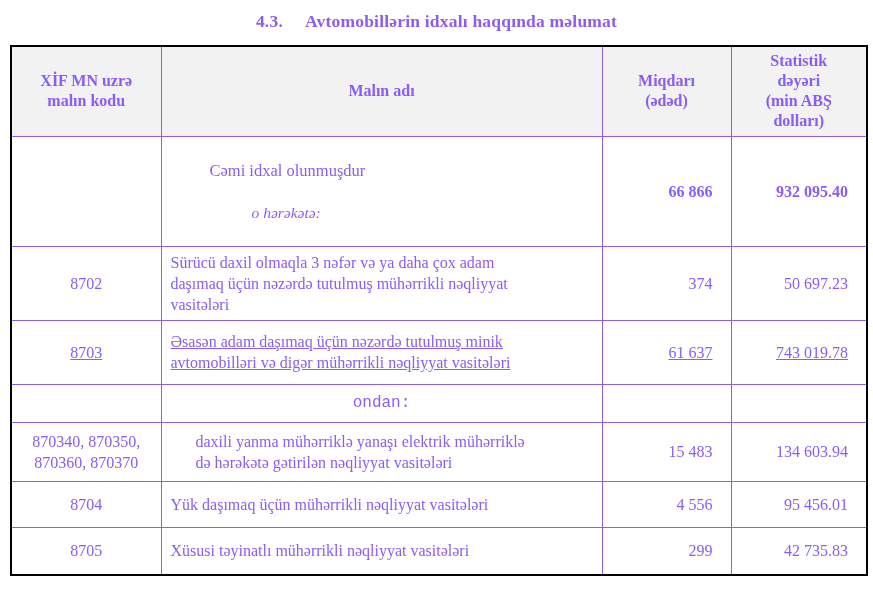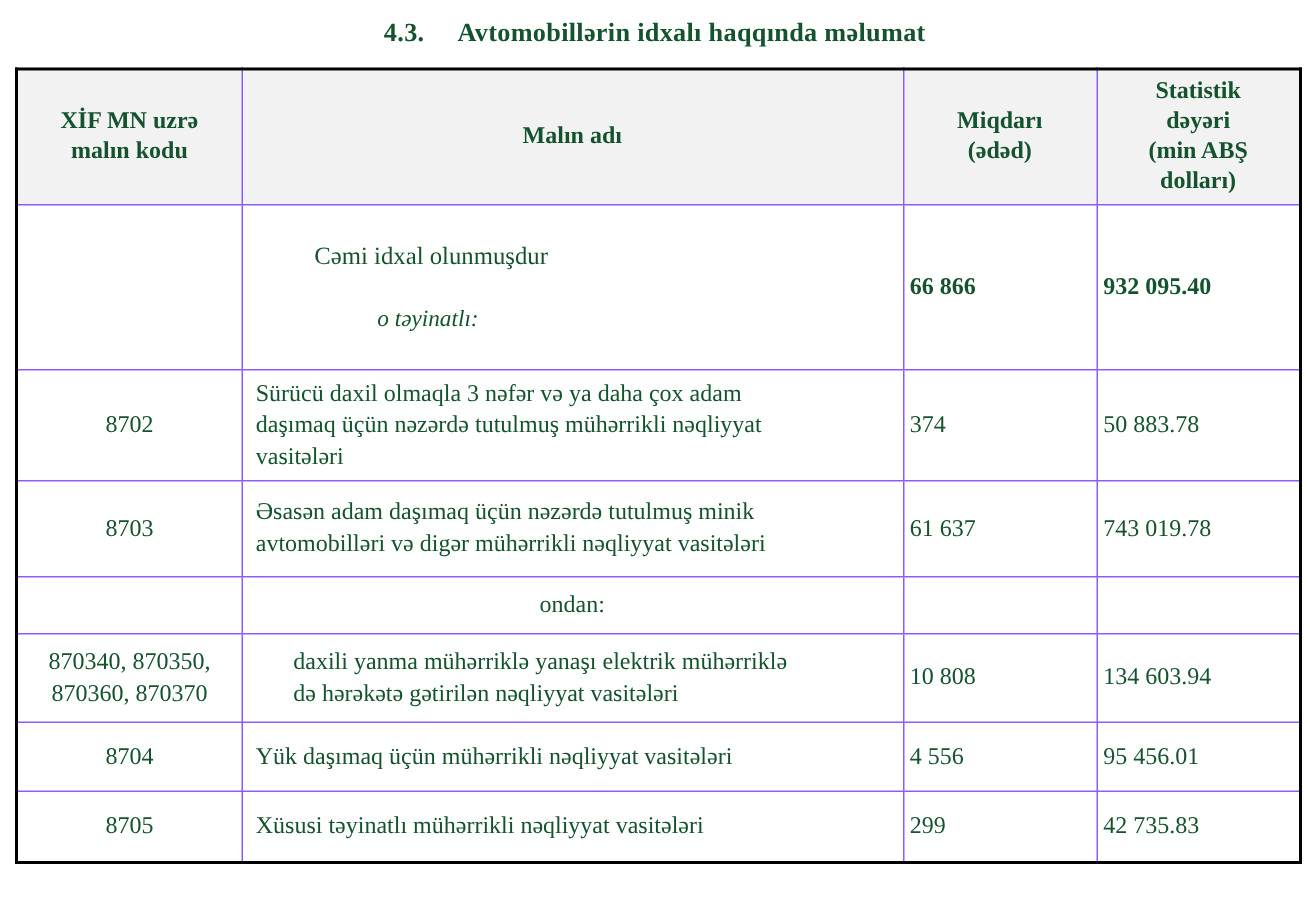--- a/index.html
+++ b/index.html
@@ -4,21 +4,21 @@
 <style>
   html, body {
     margin: 0;
     padding: 0;
     background: #ffffff;
   }
   .doc {
     width: 873px;
     height: 606px;
     background: #ffffff;
-    color: #14532d;
+    color: #8b5cf6;
     font-family: "Liberation Serif", "DejaVu Serif", serif;
     overflow: hidden;
     position: relative;
   }
   .title {
     text-align: center;
     font-weight: bold;
     font-size: 17.5px;
     padding-top: 11px;
     margin-bottom: 13px;
@@ -49,22 +49,22 @@
   thead th {
     background: #f2f2f2;
     font-weight: bold;
     text-align: center;
     white-space: pre-line;
     line-height: 20px;
   }
   tr.header-row    { height: 90px; }
   tr.row-total     { height: 69px; }
   tr.row-8702      { height: 74px; }
-  tr.row-8703      { height: 64px; }
-  tr.row-ondan     { height: 38px; }
+  tr.row-8703      { height: 64px; text-decoration: underline; }
+  tr.row-ondan     { height: 38px; font-family: Liberation Mono, monospace; }
   tr.row-870340    { height: 59px; }
   tr.row-870380    { height: 61px; }
   tr.row-8704      { height: 46px; }
   tr.row-8705      { height: 48px; }
   td.code {
     text-align: center;
     white-space: pre-line;
   }
   td.name {
     text-align: left;
@@ -73,20 +73,21 @@
     white-space: pre-line;
   }
   td.name.indent {
     padding-left: 34px;
   }
   td.name.center {
     text-align: center;
     padding-right: 9px;
   }
   td.qty, td.val {
+    text-align: right;
     padding-right: 18px;
   }
   tr.row-total td.qty,
   tr.row-total td.val {
     font-weight: bold;
   }
   td.total-name {
     padding-left: 48px;
   }
   .total-label {
@@ -126,33 +127,33 @@
 dəyəri
 (min ABŞ
 dolları)</th>
       </tr>
     </thead>
     <tbody>
       <tr class="row-total">
         <td class="code"></td>
         <td class="name total-name">
           <div class="total-label">Cəmi idxal olunmuşdur</div>
-          <div class="total-sublabel">o təyinatlı:</div>
+          <div class="total-sublabel">o hərəkətə:</div>
         </td>
         <td class="qty">66 866</td>
         <td class="val">932 095.40</td>
       </tr>
 
       <tr class="row-8702">
         <td class="code">8702</td>
         <td class="name">Sürücü daxil olmaqla 3 nəfər və ya daha çox adam
 daşımaq üçün nəzərdə tutulmuş mühərrikli nəqliyyat
 vasitələri</td>
         <td class="qty">374</td>
-        <td class="val">50 883.78</td>
+        <td class="val">50 697.23</td>
       </tr>
 
       <tr class="row-8703">
         <td class="code">8703</td>
         <td class="name">Əsasən adam daşımaq üçün nəzərdə tutulmuş minik
 avtomobilləri və digər mühərrikli nəqliyyat vasitələri</td>
         <td class="qty">61 637</td>
         <td class="val">743 019.78</td>
       </tr>
 
@@ -161,21 +162,21 @@
         <td class="name center">ondan:</td>
         <td class="qty"></td>
         <td class="val"></td>
       </tr>
 
       <tr class="row-870340">
         <td class="code">870340, 870350,
 870360, 870370</td>
         <td class="name indent">daxili yanma mühərriklə yanaşı elektrik mühərriklə
 də hərəkətə gətirilən nəqliyyat vasitələri</td>
-        <td class="qty">10 808</td>
+        <td class="qty">15 483</td>
         <td class="val">134 603.94</td>
       </tr>
 
 
       <tr class="row-8704">
         <td class="code">8704</td>
         <td class="name">Yük daşımaq üçün mühərrikli nəqliyyat vasitələri</td>
         <td class="qty">4 556</td>
         <td class="val">95 456.01</td>
       </tr>

